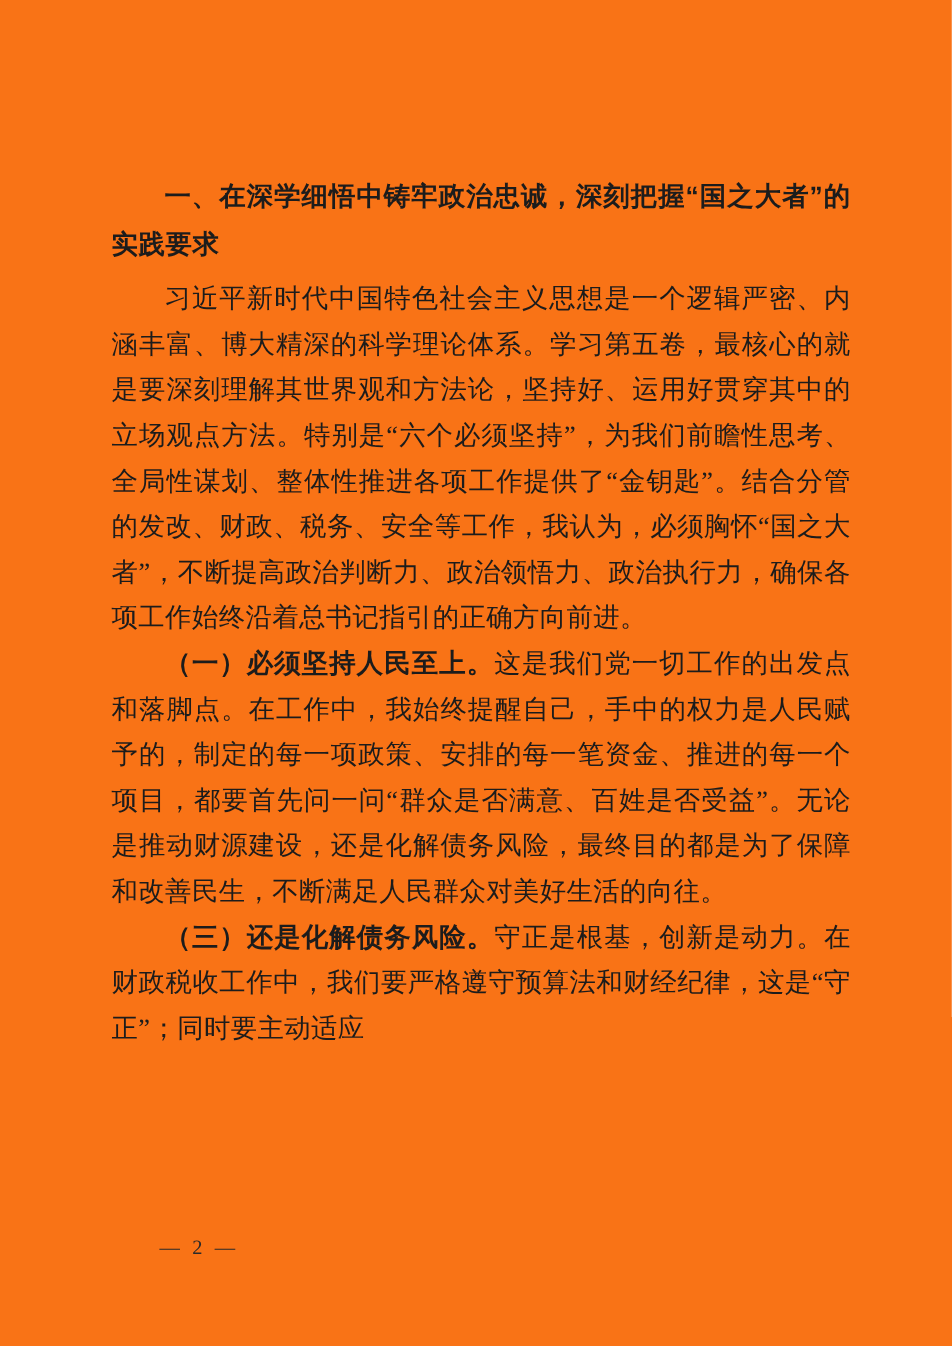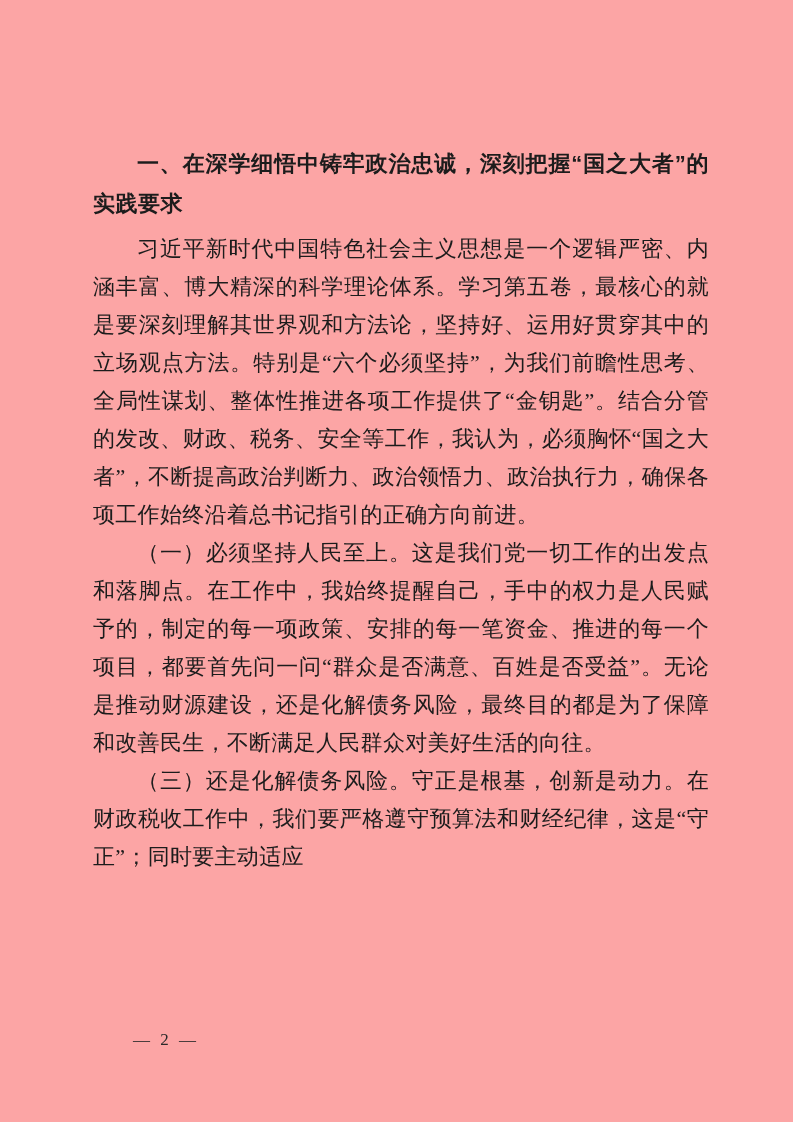--- a/index.html
+++ b/index.html
@@ -9,21 +9,21 @@
     height: 1122px;
     background: #ffffff;
     position: relative;
     font-family: "Liberation Serif", "DejaVu Serif", serif;
     color: #1c1c1c;
     overflow: hidden;
   }
   .page {
     position: absolute;
     inset: 0;
-    background: #fca5a5;
+    background: #f97316;
   }
   .content {
     position: absolute;
     left: 93px;
     top: 144px;
     width: 616px;
   }
   .heading {
     font-family: "Liberation Sans", "DejaVu Sans", sans-serif;
     font-weight: 700;
@@ -36,21 +36,21 @@
   }
   .para {
     font-size: 22px;
     line-height: 38px;
     letter-spacing: 0.3px;
     text-indent: 2em;
     text-align: justify;
     margin: 0;
   }
   .para .lead {
-    font-weight: 400;
+    font-weight: 700;
   }
   .footer-pagenum {
     position: absolute;
     left: 133px;
     top: 1030px;
     font-size: 17px;
     letter-spacing: 3px;
     color: #2a2a2a;
   }
 </style>

